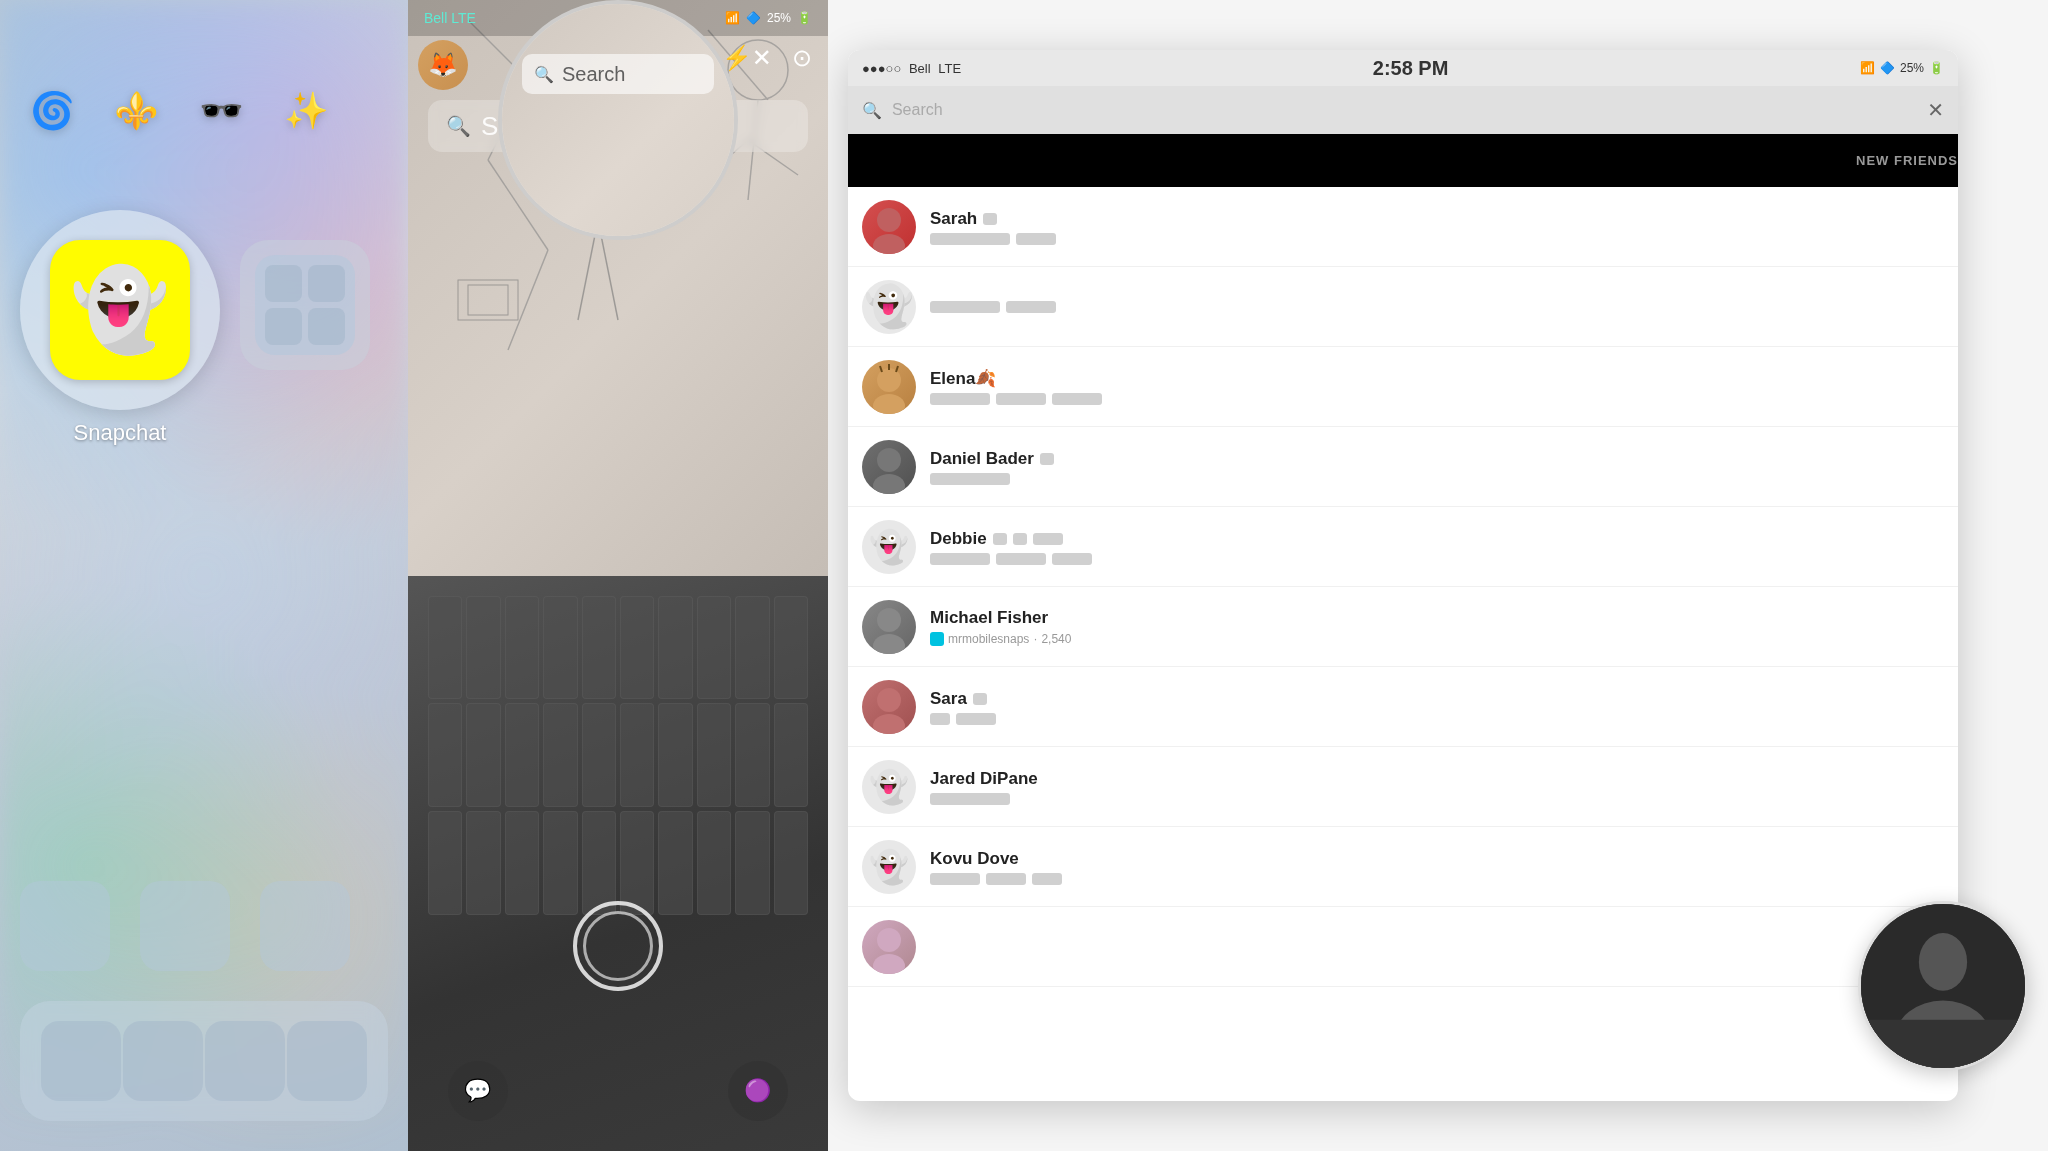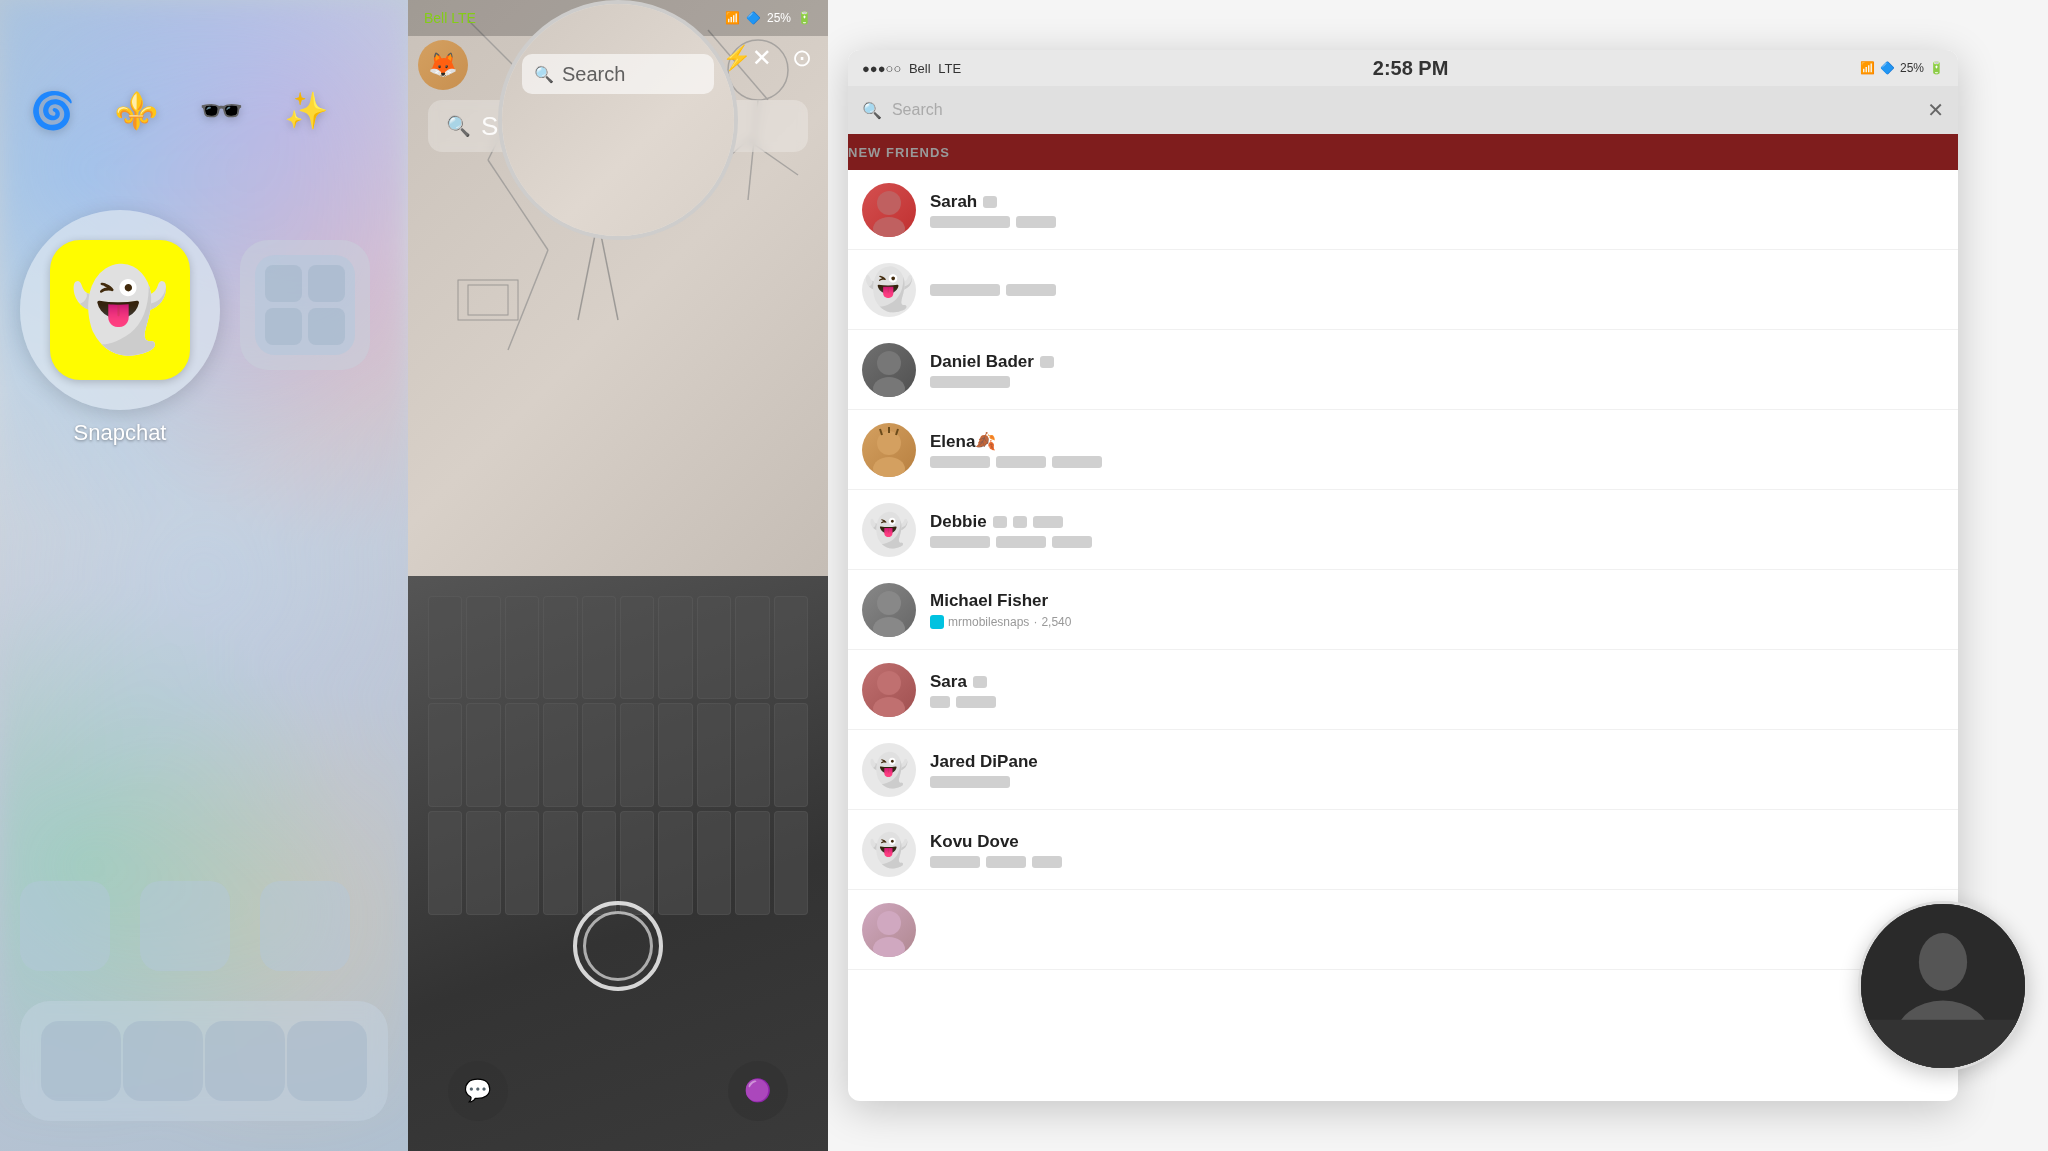--- a/index.html
+++ b/index.html
@@ -212,21 +212,21 @@
       height: 36px;
       display: flex;
       align-items: center;
       justify-content: space-between;
       padding: 0 16px;
       z-index: 10;
       background: rgba(0,0,0,0.2);
     }
     .status-carrier {
       font-size: 14px;
-      color: #84cc16;
+      color: #5eead4;
       font-weight: 500;
     }
     .status-right {
       display: flex;
       align-items: center;
       gap: 6px;
       font-size: 12px;
       color: #fff;
     }
     
@@ -440,25 +440,25 @@
       font-size: 16px;
       color: #aaa;
       flex: 1;
     }
     .friends-close-btn {
       font-size: 20px;
       color: #666;
     }
     
     .friends-section-header {
-      height: 36px;
-      background: #7f1d1d;
-      display: flex;
-      align-items: center;
-      justify-content: flex-start;
+      height: 53px;
+      background: #000000;
+      display: flex;
+      align-items: center;
+      justify-content: flex-end;
       flex-shrink: 0;
     }
     .friends-section-label {
       font-size: 13px;
       font-weight: 600;
       color: #999;
       letter-spacing: 1px;
     }
     
     .friends-list {
@@ -777,38 +777,20 @@
         <div class="friend-avatar av-chelsea">👻</div>
         <div class="friend-info">
           <div class="friend-username">
             <span class="redacted-block" style="width:70px;"></span>
             <span class="redacted-block" style="width:50px;"></span>
           </div>
         </div>
       </div>
 
       <div class="friend-item">
-        <div class="friend-avatar av-daniel">
-          <svg width="54" height="54" viewBox="0 0 54 54">
-            <circle cx="27" cy="20" r="12" fill="#777"></circle>
-            <ellipse cx="27" cy="46" rx="16" ry="12" fill="#777"></ellipse>
-          </svg>
-        </div>
-        <div class="friend-info">
-          <div class="friend-name">
-            <span>Daniel Bader</span>
-            <span class="redacted-block" style="width:14px;"></span>
-          </div>
-          <div class="friend-username">
-            <span class="redacted-block" style="width:80px;"></span>
-          </div>
-        </div>
-      </div>
-
-      <div class="friend-item">
         <div class="friend-avatar av-elena">
           <svg width="54" height="54" viewBox="0 0 54 54">
             <circle cx="27" cy="20" r="12" fill="#d4a060"></circle>
             <ellipse cx="27" cy="46" rx="16" ry="12" fill="#d4a060"></ellipse>
             <line x1="20" y1="12" x2="18" y2="6" stroke="#6a4a1a" stroke-width="2"></line>
             <line x1="27" y1="10" x2="27" y2="4" stroke="#6a4a1a" stroke-width="2"></line>
             <line x1="34" y1="12" x2="36" y2="6" stroke="#6a4a1a" stroke-width="2"></line>
           </svg>
         </div>
         <div class="friend-info">
@@ -817,20 +799,38 @@
           </div>
           <div class="friend-username">
             <span class="redacted-block" style="width:60px;"></span>
             <span class="redacted-block" style="width:50px;"></span>
             <span class="redacted-block" style="width:50px;"></span>
           </div>
         </div>
       </div>
 
       <div class="friend-item">
+        <div class="friend-avatar av-daniel">
+          <svg width="54" height="54" viewBox="0 0 54 54">
+            <circle cx="27" cy="20" r="12" fill="#777"></circle>
+            <ellipse cx="27" cy="46" rx="16" ry="12" fill="#777"></ellipse>
+          </svg>
+        </div>
+        <div class="friend-info">
+          <div class="friend-name">
+            <span>Daniel Bader</span>
+            <span class="redacted-block" style="width:14px;"></span>
+          </div>
+          <div class="friend-username">
+            <span class="redacted-block" style="width:80px;"></span>
+          </div>
+        </div>
+      </div>
+
+      <div class="friend-item">
         <div class="friend-avatar av-debbie">👻</div>
         <div class="friend-info">
           <div class="friend-name">
             <span>Debbie</span>
             <span class="redacted-block" style="width:14px;"></span>
             <span class="redacted-block" style="width:14px;"></span>
             <span class="redacted-block" style="width:30px;"></span>
           </div>
           <div class="friend-username">
             <span class="redacted-block" style="width:60px;"></span>

